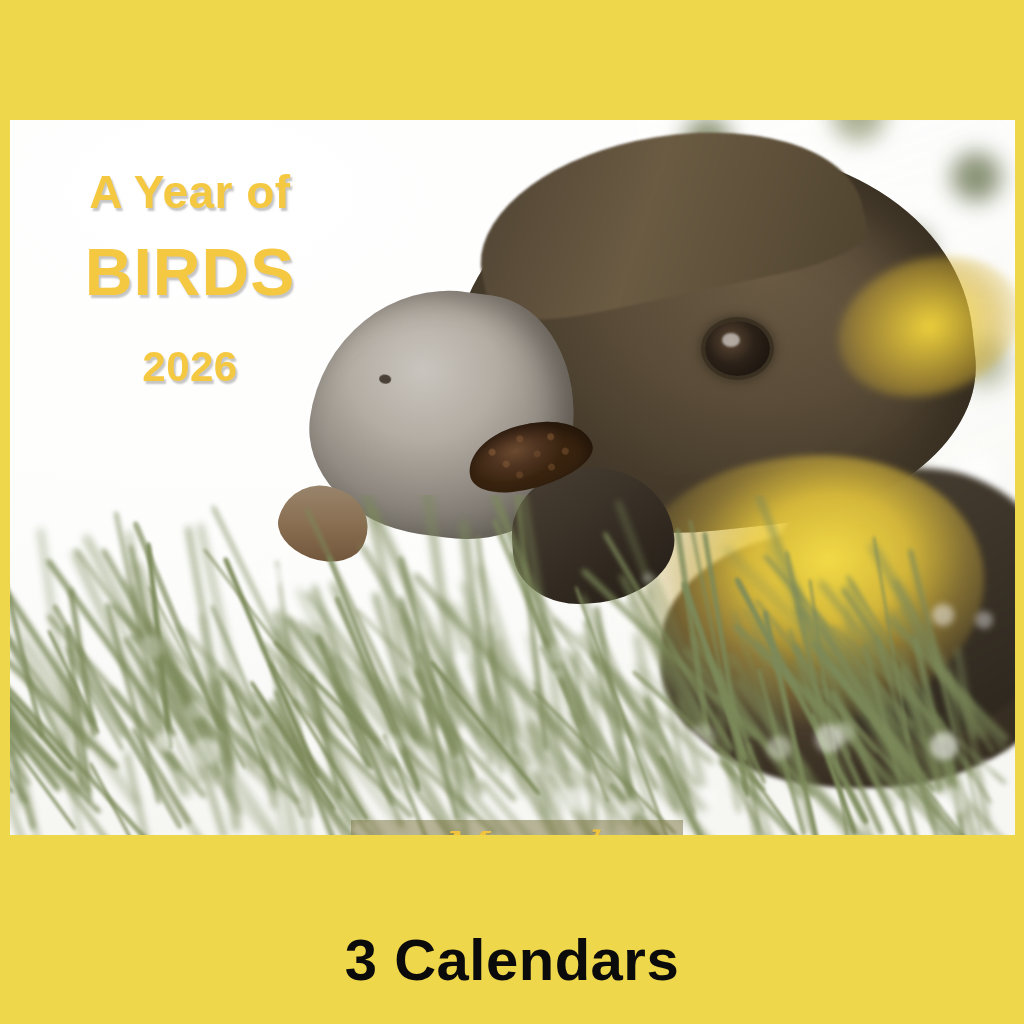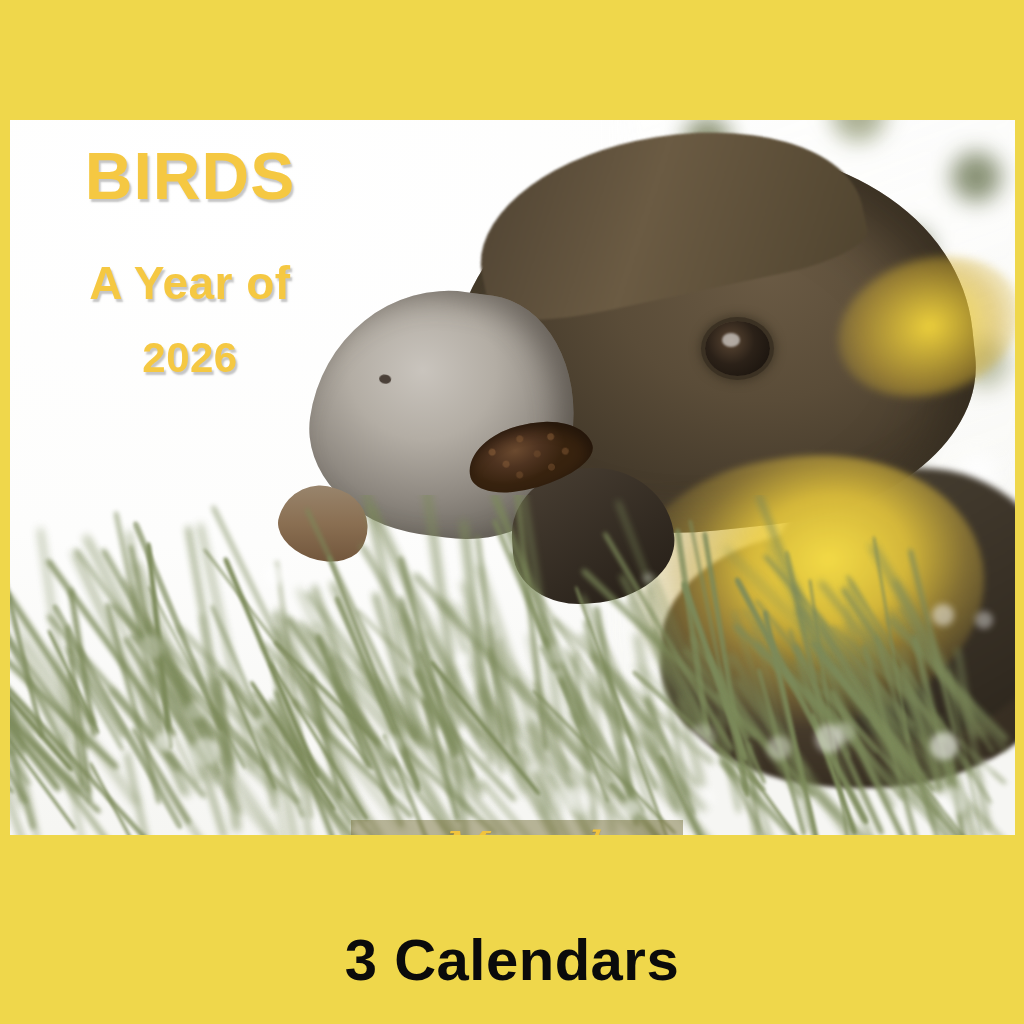--- a/index.html
+++ b/index.html
@@ -161,21 +161,21 @@
     text-align:center;pointer-events:none;
   }
   .t-line{
     color:#f5c842;
     text-shadow:2px 3px 2px rgba(150,150,150,.55);
     line-height:1.05;
     white-space:nowrap;
   }
   .t-year-of{font-size:46px;font-weight:700;margin-top:48px;letter-spacing:.5px;}
   .t-birds  {font-size:66px;font-weight:700;margin-top:22px;letter-spacing:1px;}
-  .t-2026   {font-size:42px;font-weight:700;margin-top:28px;letter-spacing:.5px;}
+  .t-2026   {font-size:42px;font-weight:700;margin-top:37px;letter-spacing:.5px;}
   .t-cal    {font-size:34px;font-weight:700;margin-top:12px;letter-spacing:.5px;}
 
   
   .watermark{
     position:absolute;left:341px;top:700px;width:332px;height:78px;
     background:rgba(122,116,66,.52);
     overflow:hidden;
   }
   .wm-script{
     position:absolute;left:0;right:0;top:2px;
@@ -557,22 +557,22 @@
         <div style="position: absolute; border-radius: 50%; background: rgba(255, 255, 255, 0.75); filter: blur(3px); width: 18.5645px; height: 18.5645px; left: 611.76px; bottom: 17.2535px; opacity: 0.77;"></div>
       </div>
 
     <div class="watermark">
       <div class="wm-script">Merryl Watkins</div>
 
     </div>
   </div>
 
   <div class="title-block">
+    <div class="t-line t-year-of">A Year of</div>
     <div class="t-line t-birds">BIRDS</div>
-    <div class="t-line t-year-of">A Year of</div>
     <div class="t-line t-2026">2026</div>
   </div>
 
   <div class="caption">
     <span>3 Calendars</span>
   </div>
 
 </div>
 
 </body></html>

